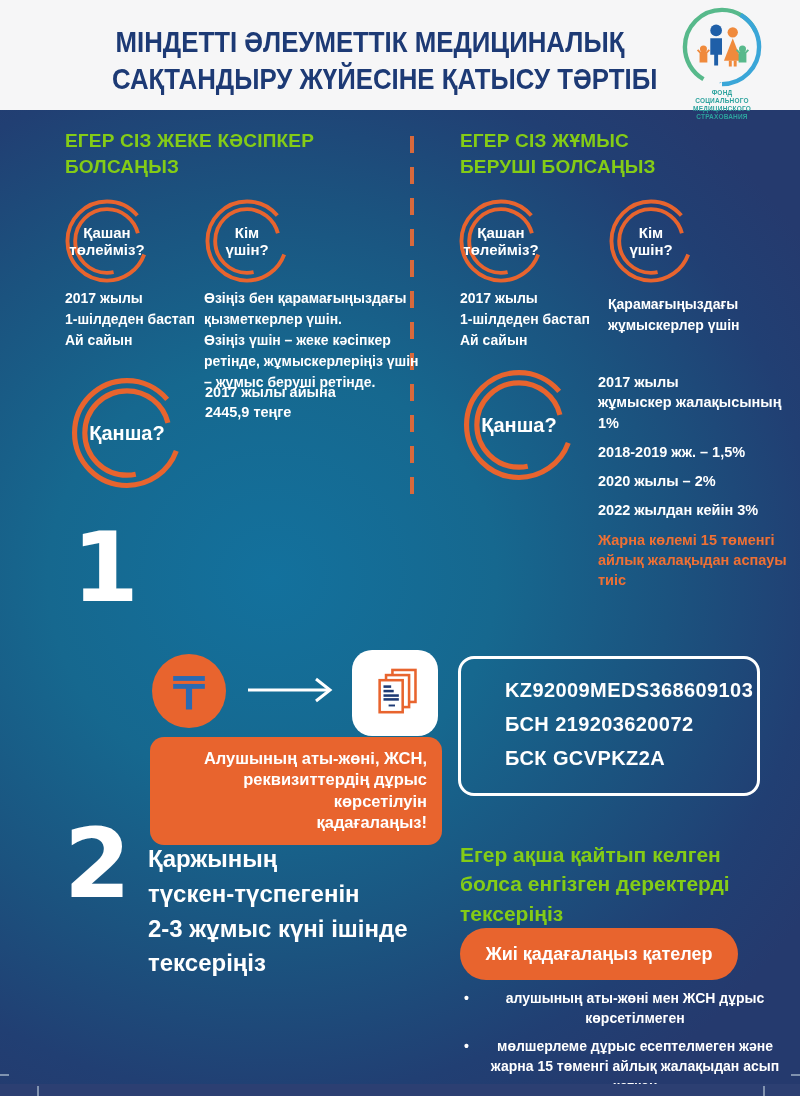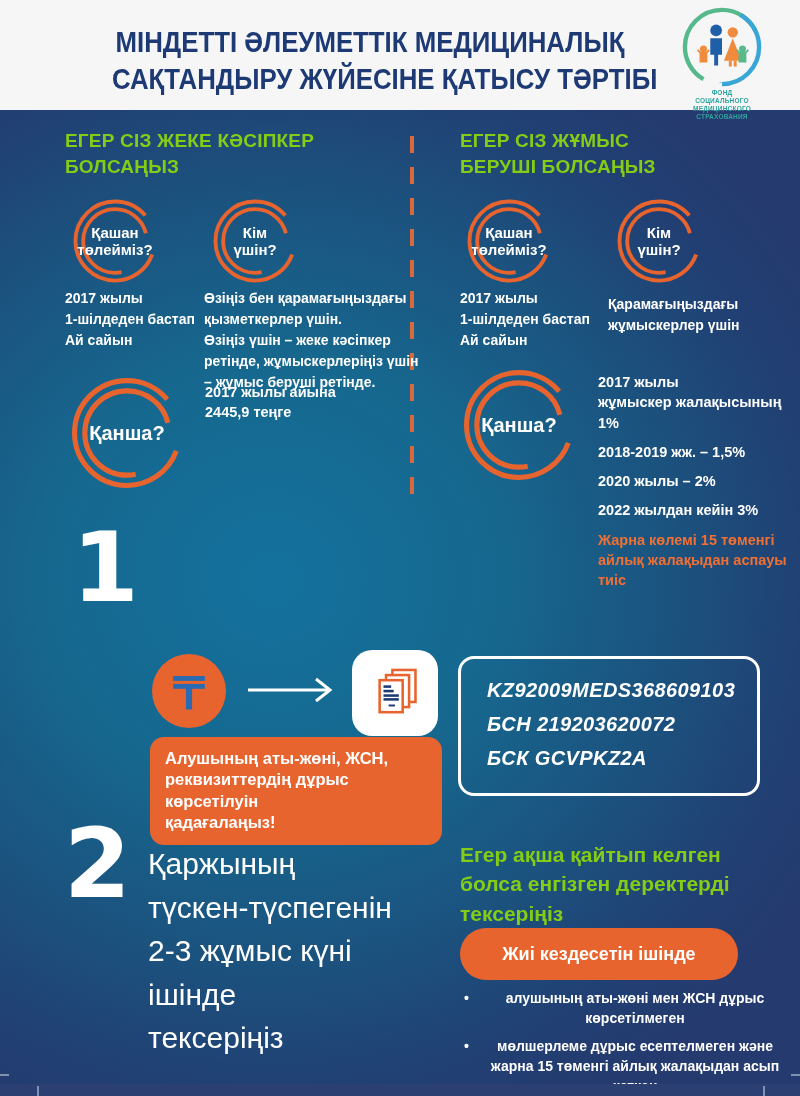--- a/index.html
+++ b/index.html
@@ -24,46 +24,46 @@
     background:repeating-linear-gradient(to bottom,#d8693c 0 17px,transparent 17px 31px);}
   .col-heading{position:absolute;color:#84cc16;font-weight:700;font-size:19px;line-height:1.35;
     text-transform:uppercase;letter-spacing:.2px;}
   .body-txt{position:absolute;color:#fff;font-weight:700;font-size:14px;line-height:1.5;white-space:pre-line;}
   
   .qcircle{position:absolute;}
   .qcircle svg{width:100%;height:100%;display:block;}
   .qcircle circle{fill:none;stroke:#e8642e;}
   .ring-outer{stroke-width:4.5;stroke-dasharray:300 60;stroke-dashoffset:-20;}
   .ring-inner{stroke-width:4.5;stroke-dasharray:268 92;stroke-dashoffset:-78;}
-  .small{width:86px;height:86px;margin-left:8px;}
+  .small{width:86px;height:86px;}
   .big{width:114px;height:114px;}
   .qlabel{position:absolute;inset:0;display:flex;align-items:center;justify-content:center;
     text-align:center;color:#fff;font-weight:700;font-size:15px;line-height:1.15;white-space:pre-line;}
   .big .qlabel{font-size:20px;}
   
   .stack-list .itm{margin-bottom:12px;color:#fff;font-weight:700;font-size:14.5px;line-height:1.4;white-space:pre-line;}
   .orange-note{color:#ef7034;font-weight:700;font-size:14.5px;line-height:1.4;white-space:pre-line;}
   
   .step-number{position:absolute;color:#fff;font-weight:700;font-size:96px;line-height:1;
     font-family:"DejaVu Sans",sans-serif;}
   .step1-text{position:absolute;left:148px;top:538px;width:590px;color:#fff;font-weight:700;
     font-size:24px;line-height:1.5;white-space:pre-line;}
   .tenge-circle{position:absolute;left:152px;top:654px;width:74px;height:74px;border-radius:50%;
     background:#e8642e;display:flex;align-items:center;justify-content:center;}
   .arrow-wrap{position:absolute;left:246px;top:676px;width:96px;height:28px;}
   .doc-tile{position:absolute;left:352px;top:650px;width:86px;height:86px;background:#fff;
     border-radius:20px;display:flex;align-items:center;justify-content:center;}
   .warn-box{position:absolute;left:150px;top:737px;width:292px;box-sizing:border-box;
     background:#e8642e;border-radius:14px;padding:11px 15px;color:#fff;font-weight:700;
-    font-size:16.5px;line-height:1.3;white-space:pre-line;}
+    font-size:16.5px;line-height:1.3;white-space:pre-line;text-align:right;}
   .bank-box{position:absolute;left:458px;top:656px;width:302px;height:140px;box-sizing:border-box;
-    border:3px solid #fff;border-radius:16px;padding:20px 26px;font-style:italic;}
+    border:3px solid #fff;border-radius:16px;padding:20px 44px;}
   .bank-line{color:#fff;font-weight:700;font-size:20px;letter-spacing:.4px;margin-bottom:11px;}
-  .step2-left{position:absolute;left:148px;top:842px;width:290px;color:#fff;font-weight:400;
-    font-size:30px;line-height:1.45;white-space:pre-line;}
+  .step2-left{position:absolute;left:148px;top:842px;width:290px;color:#fff;font-weight:700;
+    font-size:24px;line-height:1.45;white-space:pre-line;}
   .step2-right{position:absolute;left:460px;top:840px;width:320px;color:#84cc16;font-weight:700;
     font-size:21px;line-height:1.4;white-space:pre-line;}
   .err-button{position:absolute;left:460px;top:928px;width:278px;height:52px;background:#e8642e;
     border:none;border-radius:27px;display:flex;align-items:center;justify-content:center;
     color:#fff;font-weight:700;font-size:18px;cursor:pointer;font-family:inherit;}
   .errors{position:absolute;left:462px;top:988px;width:330px;margin:0;padding:0;list-style:none;}
   .errors li{position:relative;padding-left:16px;margin-bottom:7px;color:#fff;font-weight:700;
     font-size:14px;line-height:1.45;text-align:center;}
   .errors li::before{content:"•";position:absolute;left:2px;top:0;color:#fff;}
   
@@ -231,21 +231,21 @@
 
   <div class="step-number" style="left:64px;top:816px">2</div>
   <div class="step2-left">Қаржының
 түскен-түспегенін
 2-3 жұмыс күні ішінде
 тексеріңіз</div>
   <div class="step2-right">Егер ақша қайтып келген
 болса енгізген деректерді
 тексеріңіз</div>
 
-  <button class="err-button">Жиі кездесетін ішінде</button>
+  <button class="err-button">Жиі қадағалаңыз қателер</button>
 
   <ul class="errors">
     <li>алушының аты-жөні мен ЖСН дұрыс көрсетілмеген</li>
     <li>мөлшерлеме дұрыс есептелмеген және жарна 15 төменгі айлық жалақыдан асып кеткен</li>
   </ul>
 
   <div class="footer-band"></div>
   <div class="crop" style="left:0;top:1074px;width:9px;height:2px"></div>
   <div class="crop" style="left:791px;top:1074px;width:9px;height:2px"></div>
   <div class="crop" style="left:37px;top:1086px;width:2px;height:10px"></div>

